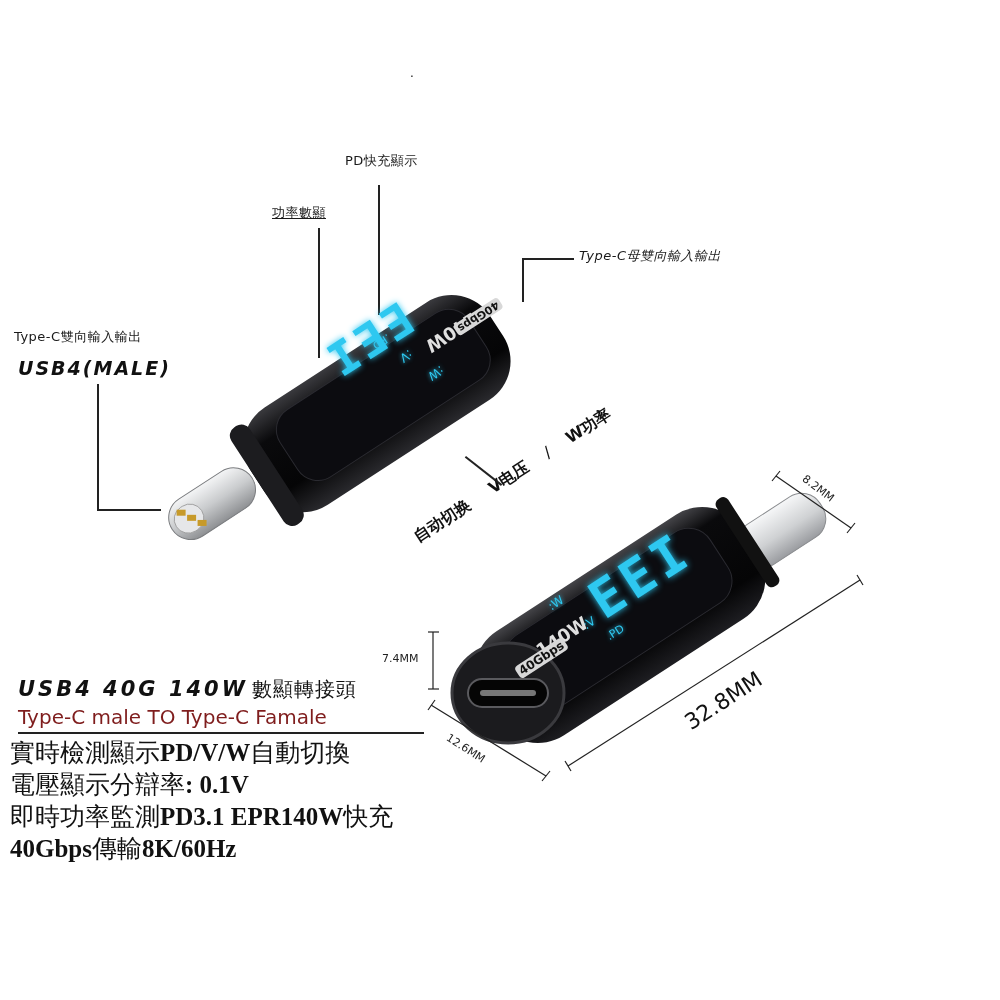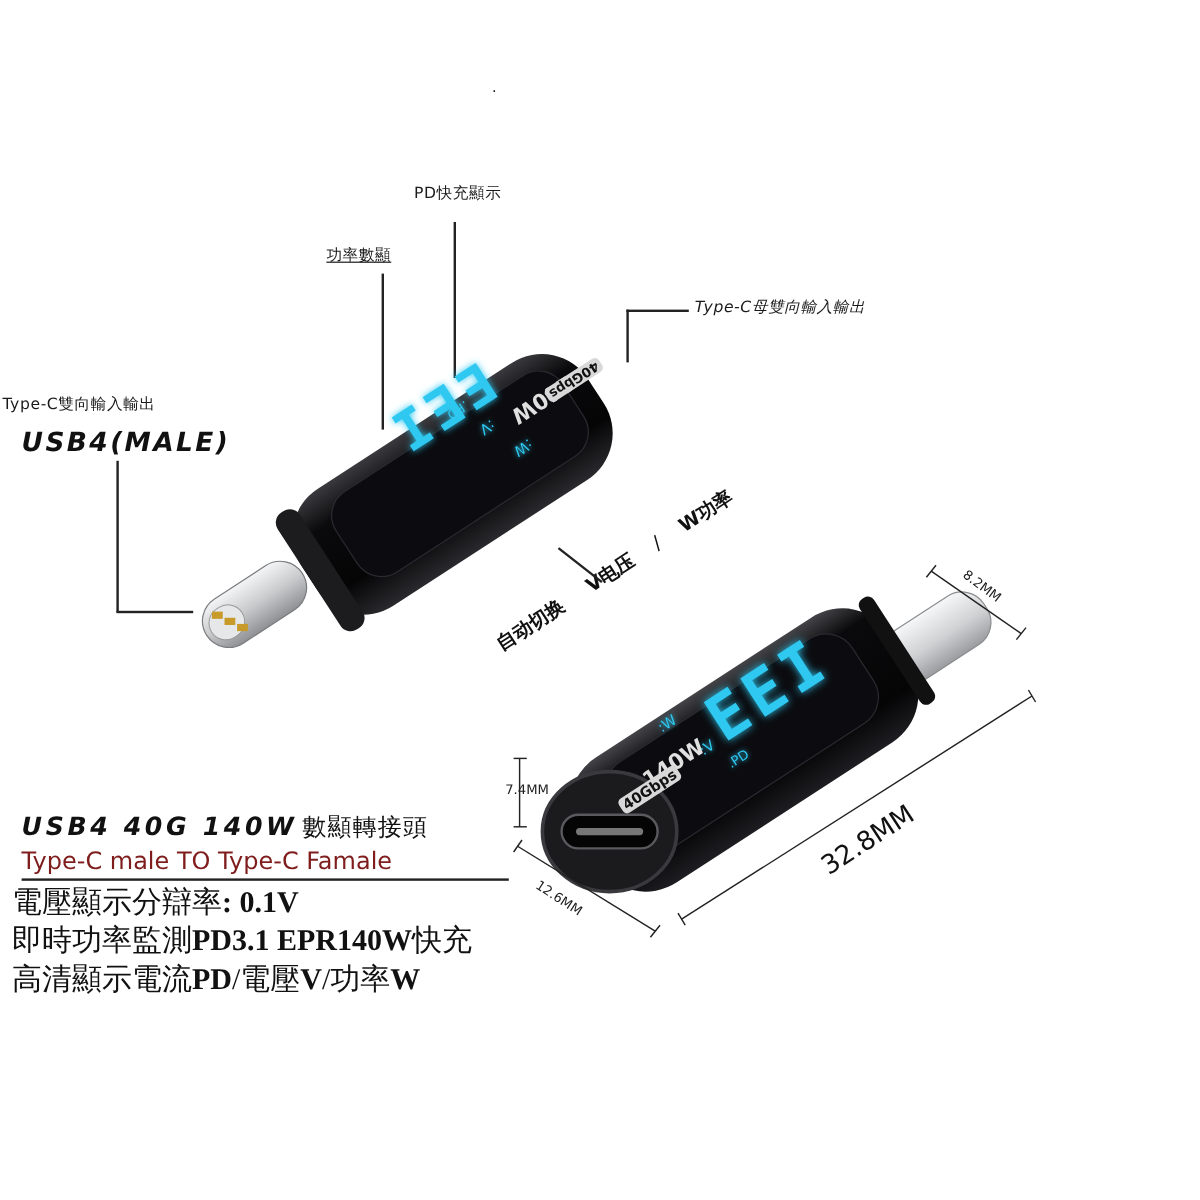--- a/index.html
+++ b/index.html
@@ -22,22 +22,22 @@
 <div class="abs lbl" style="left:345px;top:152px;">PD快充顯示</div>
 <div class="line" style="left:378px;top:185px;width:1.5px;height:130px;"></div>
 
 <div class="abs lbl" style="left:272px;top:204px;text-decoration:underline;">功率數顯</div>
 <div class="line" style="left:318px;top:228px;width:1.5px;height:130px;"></div>
 
 <div class="abs lbl" style="left:579px;top:247px;font-style:italic;">Type-C母雙向輸入輸出</div>
 <div class="line" style="left:522px;top:258px;width:52px;height:1.5px;"></div>
 <div class="line" style="left:522px;top:258px;width:1.5px;height:44px;"></div>
 
-<div class="abs lbl" style="left:2px;top:328px;">Type-C雙向輸入輸出</div>
-<div class="abs italic-heavy" style="left:18px;top:357px;font-size:22px;">USB4(MALE)</div>
+<div class="abs lbl" style="left:14px;top:328px;">Type-C雙向輸入輸出</div>
+<div class="abs italic-heavy" style="left:18px;top:357px;font-size:19px;">USB4(MALE)</div>
 <div class="line" style="left:97px;top:384px;width:1.5px;height:126px;"></div>
 <div class="line" style="left:97px;top:509px;width:64px;height:1.5px;"></div>
 
 <div class="abs" style="left:410px;top:530px;transform-origin:0 0;transform:rotate(-33deg);font-weight:bold;font-size:16px;white-space:nowrap;">
   <span>自动切换</span>
   <span style="display:inline-block;width:14px;"></span>
   <span>V电压</span>
   <span style="display:inline-block;width:10px;"></span>
   <span style="font-weight:normal;">/</span>
   <span style="display:inline-block;width:10px;"></span>
@@ -146,27 +146,28 @@
     <line x1="431" y1="705" x2="546" y2="776"></line>
     <line x1="428" y1="710" x2="435" y2="700"></line>
     <line x1="542" y1="781" x2="550" y2="771"></line>
 
     <line x1="568" y1="766" x2="860" y2="580"></line>
     <line x1="565" y1="761" x2="571" y2="771"></line>
     <line x1="857" y1="575" x2="863" y2="585"></line>
   </g>
 </svg>
 <div class="abs dim" style="left:800px;top:482px;transform:rotate(37deg);">8.2MM</div>
-<div class="abs dim" style="left:382px;top:652px;margin-left:39px;">7.4MM</div>
+<div class="abs dim" style="left:382px;top:652px;">7.4MM</div>
 <div class="abs dim" style="left:444px;top:742px;transform:rotate(33deg);">12.6MM</div>
 <div class="abs" style="left:680px;top:688px;transform:rotate(-33deg);font-size:22px;color:#111;white-space:nowrap;">32.8MM</div>
 
 <div class="abs" style="left:18px;top:676px;white-space:nowrap;">
   <span class="italic-heavy" style="font-size:21px;letter-spacing:3px;">USB4  40G  140W</span><span style="font-size:20px;font-weight:normal;letter-spacing:1px;margin-left:4px;">數顯轉接頭</span>
 </div>
 <div class="abs" style="left:18px;top:705px;font-size:20px;color:#7f1d1d;white-space:nowrap;">Type-C male TO Type-C Famale</div>
 <div class="line" style="left:18px;top:732px;width:406px;height:1.5px;"></div>
 
 <div class="abs" style="left:10px;top:737px;">
+  <div class="spec"><span>實時檢測顯示</span><b>PD/V/W</b><span>自動切換</span></div>
   <div class="spec"><span>電壓顯示分辯率</span><b>: 0.1V</b></div>
   <div class="spec"><span>即時功率監測</span><b>PD3.1 EPR140W</b><span>快充</span></div>
-  <div class="spec"><span>高清顯示電流</span><b>PD</b><span>/電壓</span><b>V</b><span>/功率</span><b>W</b></div>
+  <div class="spec"><b>40Gbps</b><span>傳輸</span><b>8K/60Hz</b></div>
 </div>
 
 </body></html>

